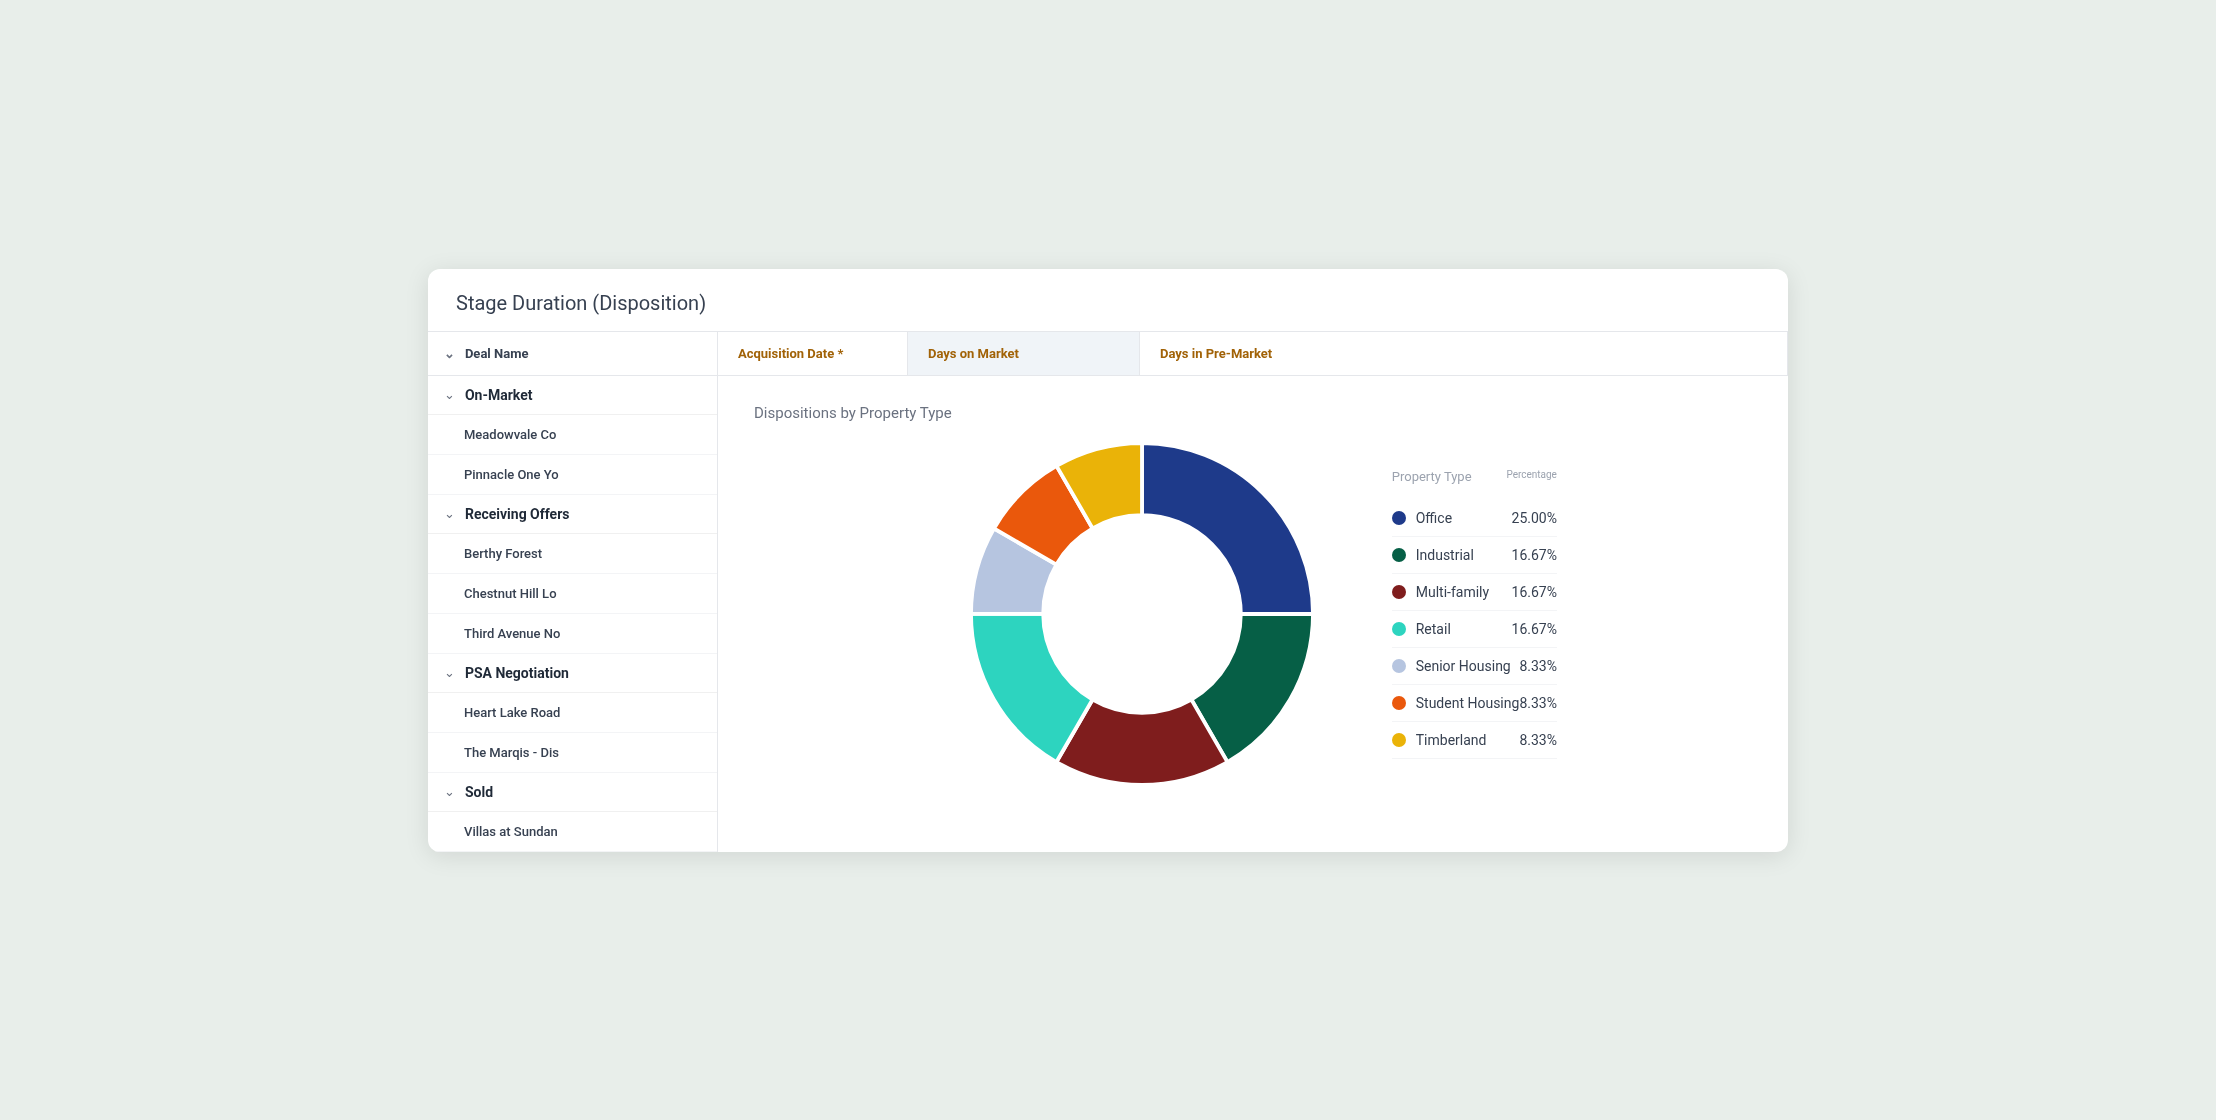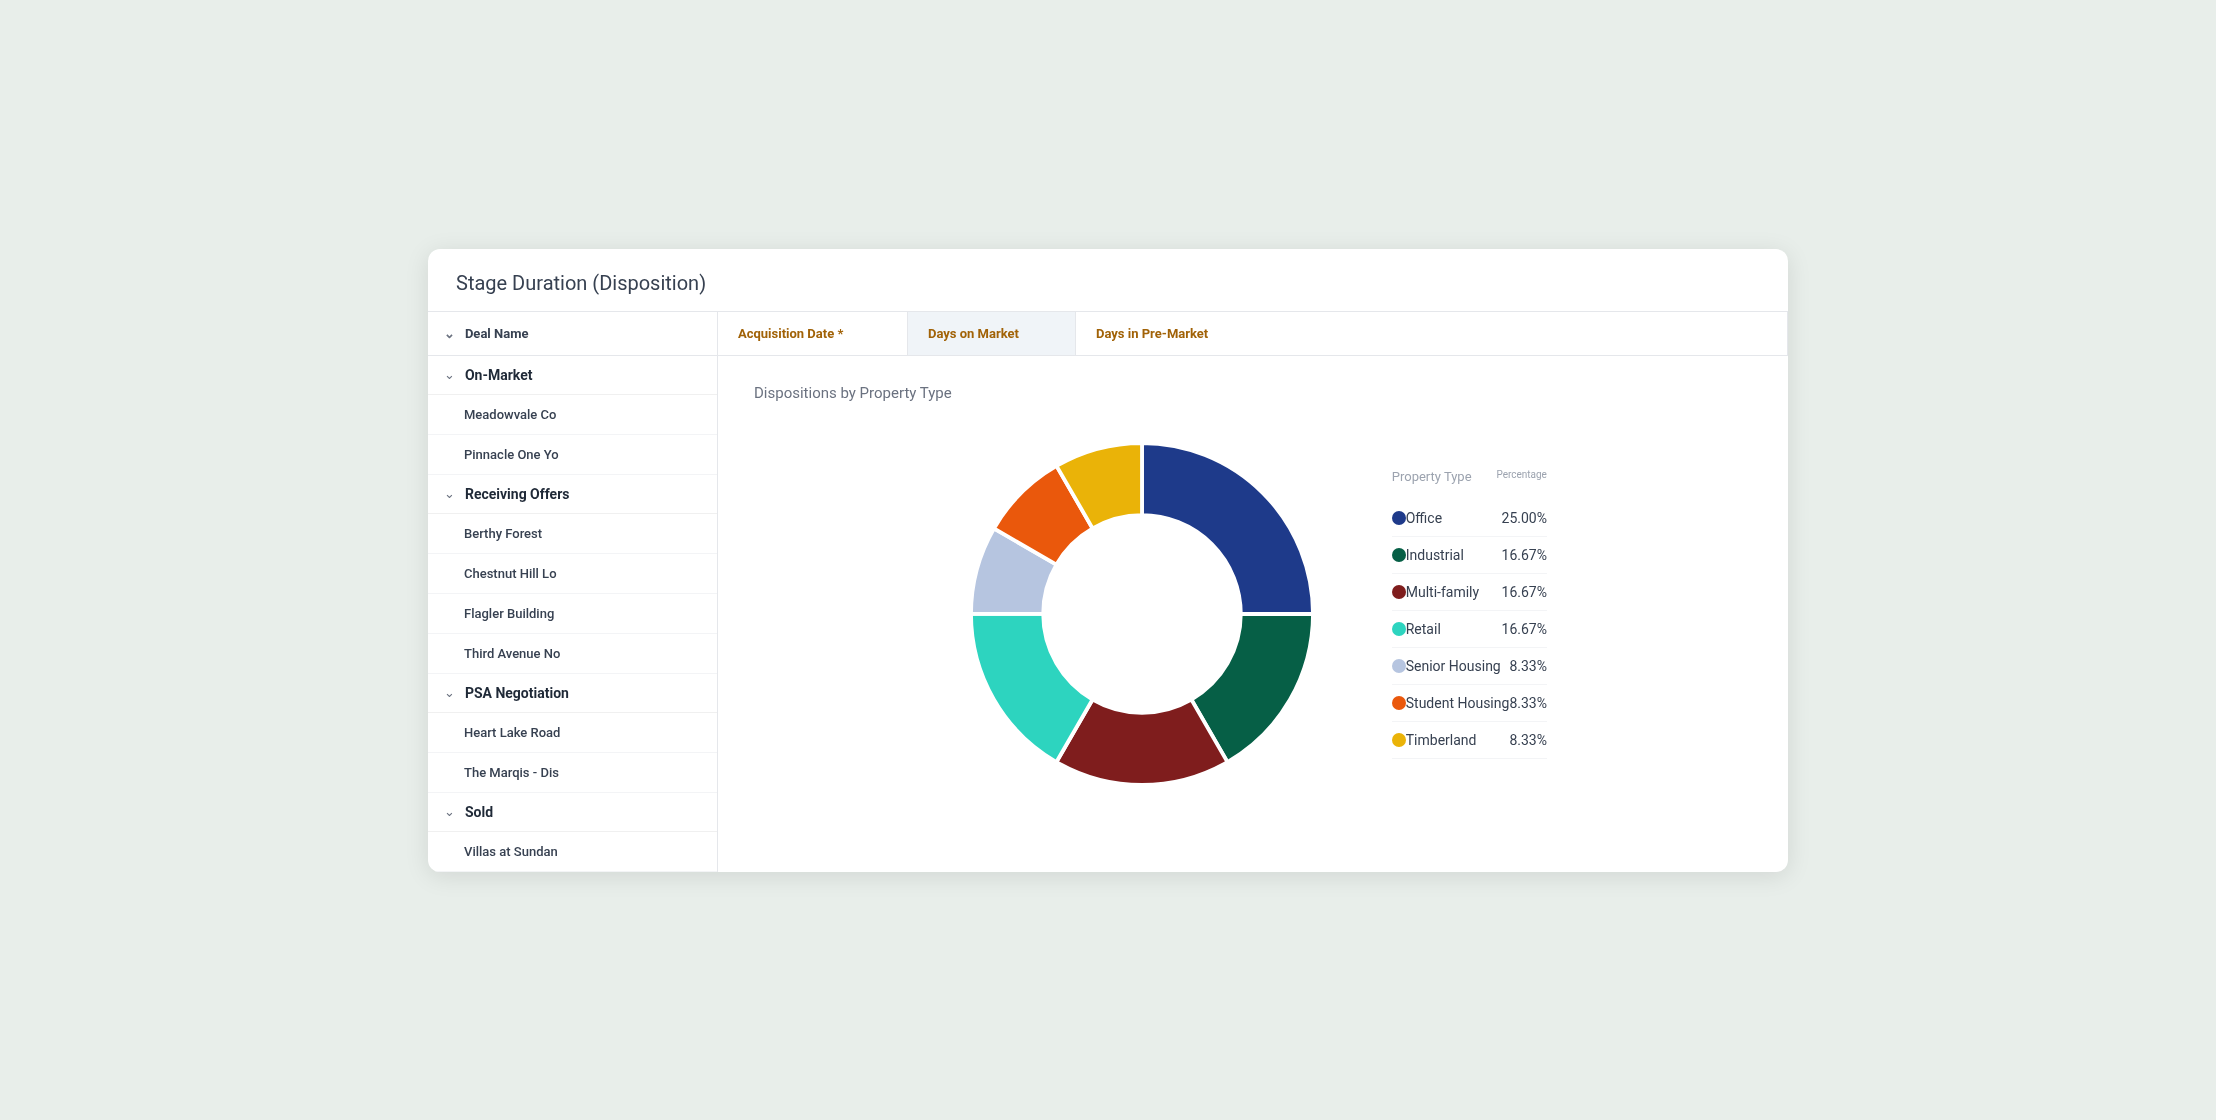--- a/index.html
+++ b/index.html
@@ -97,21 +97,21 @@
       color: #6b7280;
     }
     .col-acq-header, .col-dom-header, .col-dpm-header {
       padding: 14px 20px;
       font-size: 13px;
       font-weight: 700;
       color: #a16207;
       border-right: 1px solid #e5e7eb;
     }
     .col-acq-header { width: 190px; }
-    .col-dom-header { width: 168px; background: #f0f4f8; }
+    .col-dom-header { width: 232px; background: #f0f4f8; }
     .col-dpm-header { flex: 1; }
 
     .chart-section-title {
       font-size: 15px;
       color: #6b7280;
       margin-bottom: 24px;
     }
     .chart-area {
       display: flex;
       align-items: center;
@@ -147,20 +147,21 @@
     .legend-row {
       display: flex;
       align-items: center;
       justify-content: space-between;
       padding: 10px 0;
       border-bottom: 1px solid #f3f4f6;
     }
     .legend-left {
       display: flex;
       align-items: center;
+      gap: 10px;
     }
     .legend-dot {
       width: 14px;
       height: 14px;
       border-radius: 50%;
       flex-shrink: 0;
     }
     .legend-name {
       font-size: 14px;
       color: #374151;
@@ -205,23 +206,20 @@
         </div>
         <div class="group-row">
           <span class="toggle-icon">⌄</span>
     <span class="group-label">Receiving Offers</span>
         </div>
         <div class="item-row">
           <span class="item-label">Berthy Forest</span>
         </div>
         <div class="item-row">
           <span class="item-label">Chestnut Hill Lo</span>
-        </div>
-        <div class="item-row">
-          <span class="item-label">Flagler Building</span>
         </div>
         <div class="item-row">
           <span class="item-label">Third Avenue No</span>
         </div>
         <div class="group-row">
           <span class="toggle-icon">⌄</span>
     <span class="group-label">PSA Negotiation</span>
         </div>
         <div class="item-row">
           <span class="item-label">Heart Lake Road</span>

